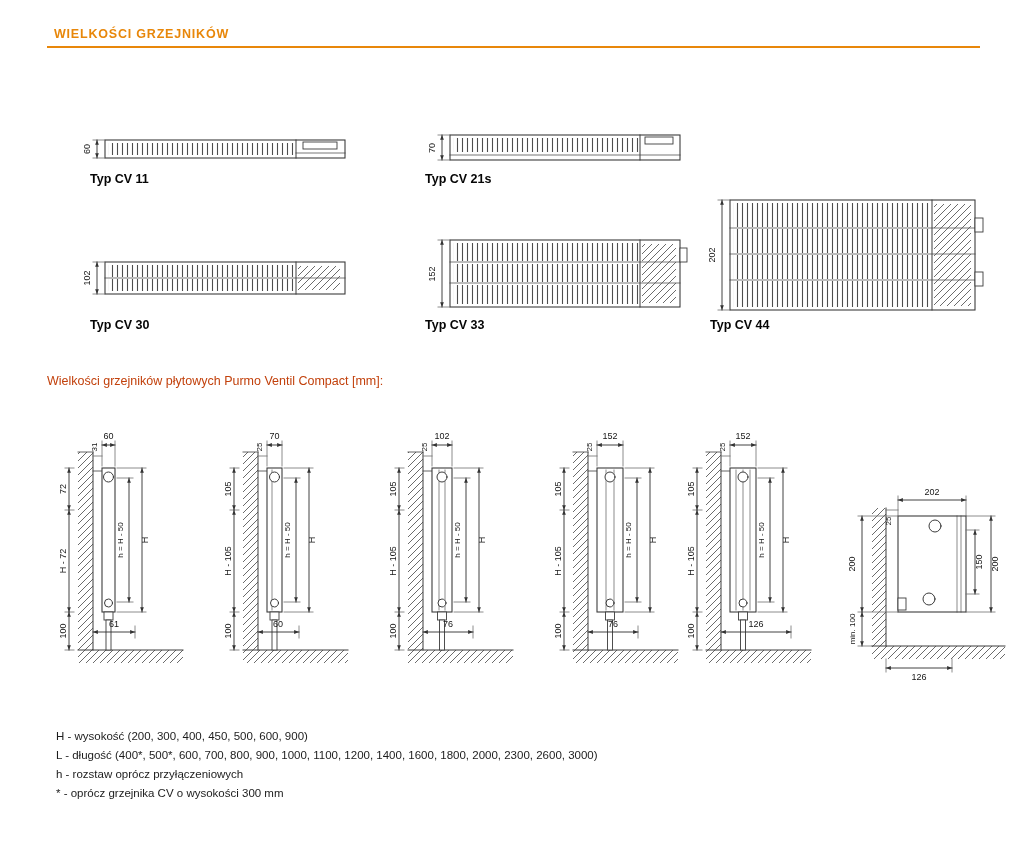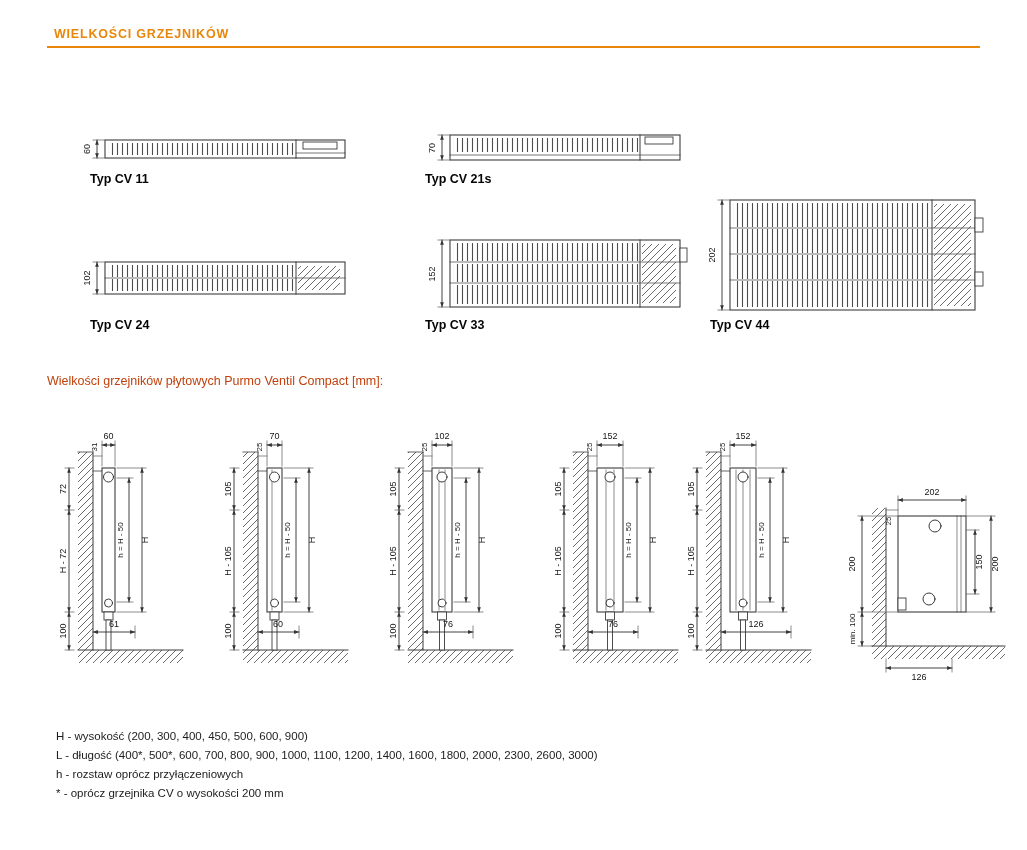--- a/index.html
+++ b/index.html
@@ -357,26 +357,26 @@
     <line x1="886" y1="668" x2="952" y2="668" stroke="#2e2e2e" stroke-width="0.9" marker-start="url(#arr)" marker-end="url(#arr)"></line>
     <text class="dim" x="919" y="680" text-anchor="middle">126</text>
   </g>
 </svg>
 
   <div class="title">WIELKOŚCI GRZEJNIKÓW</div>
   <div class="rule"></div>
 
   <div class="type-label" style="left:90px;top:172px">Typ CV 11</div>
   <div class="type-label" style="left:425px;top:172px">Typ CV 21s</div>
-  <div class="type-label" style="left:90px;top:318px">Typ CV 24</div>
+  <div class="type-label" style="left:90px;top:318px">Typ CV 30</div>
   <div class="type-label" style="left:425px;top:318px">Typ CV 33</div>
   <div class="type-label" style="left:710px;top:318px">Typ CV 44</div>
 
   <div class="section-title">Wielkości grzejników płytowych Purmo Ventil Compact [mm]:</div>
 
   <div class="notes">
     <div>H - wysokość (200, 300, 400, 450, 500, 600, 900)</div>
     <div>L - długość (400*, 500*, 600, 700, 800, 900, 1000, 1100, 1200, 1400, 1600, 1800, 2000, 2300, 2600, 3000)</div>
     <div>h - rozstaw oprócz przyłączeniowych</div>
-    <div>* - oprócz grzejnika CV o wysokości 200 mm</div>
+    <div>* - oprócz grzejnika CV o wysokości 300 mm</div>
   </div>
 
 </div>
 
 </body></html>

